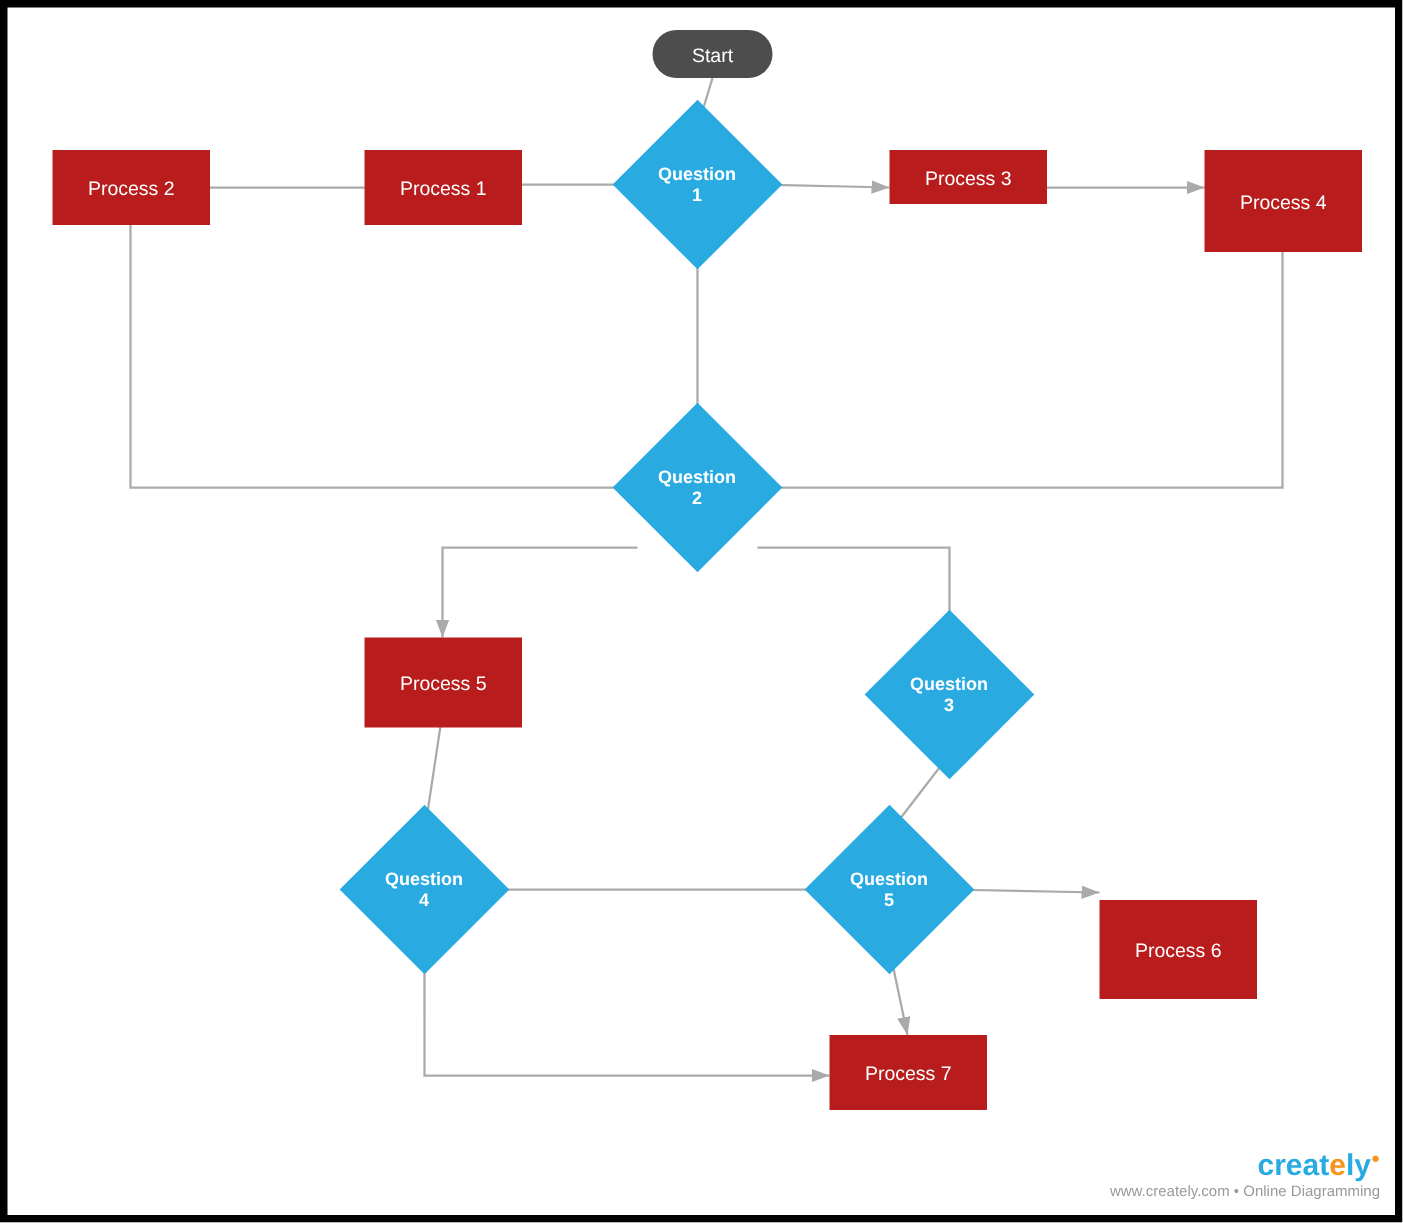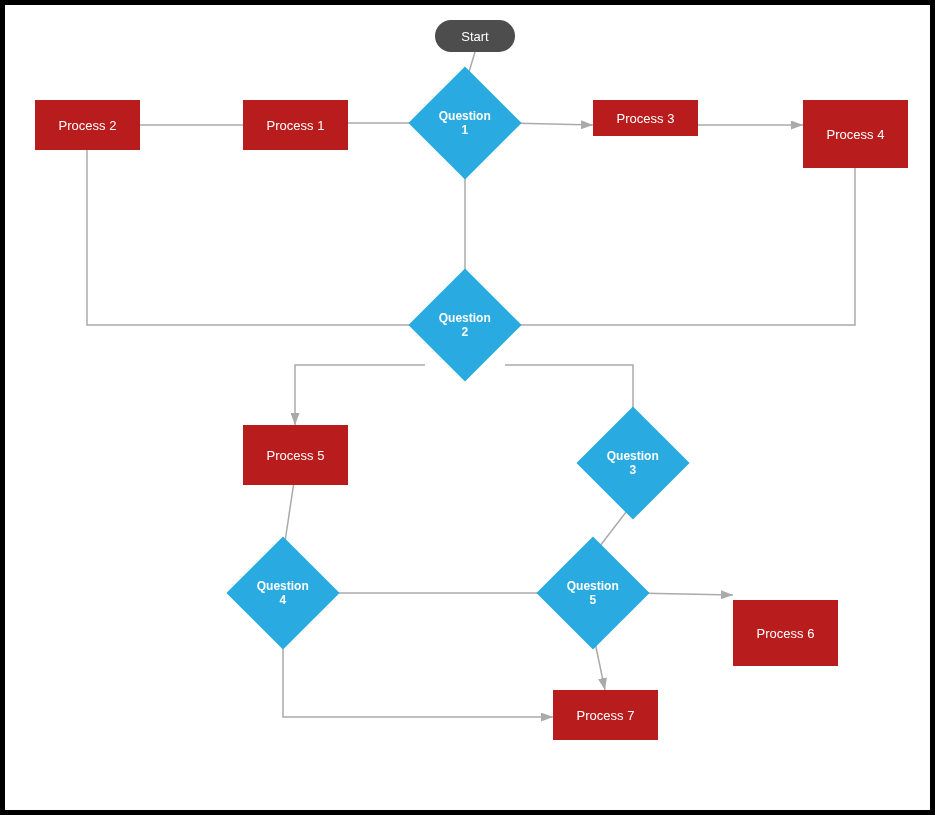--- a/index.html
+++ b/index.html
@@ -179,14 +179,20 @@
   </div>
 
   <div class="process-box" style="left:728px; top:595px; width:105px; height:66px;">
     <span>Process 6</span>
   </div>
 
   <div class="process-box" style="left:548px; top:685px; width:105px; height:50px;">
     <span>Process 7</span>
   </div>
 
+  <div class="creately-footer">
+    <div class="creately-logo">
+      creat<span>e</span>ly<span style="color:#F7941D; font-size:10px; vertical-align:super;">●</span>
+    </div>
+    <div class="creately-sub">www.creately.com • Online Diagramming</div>
+  </div>
 
 </div>
 
 </body></html>

